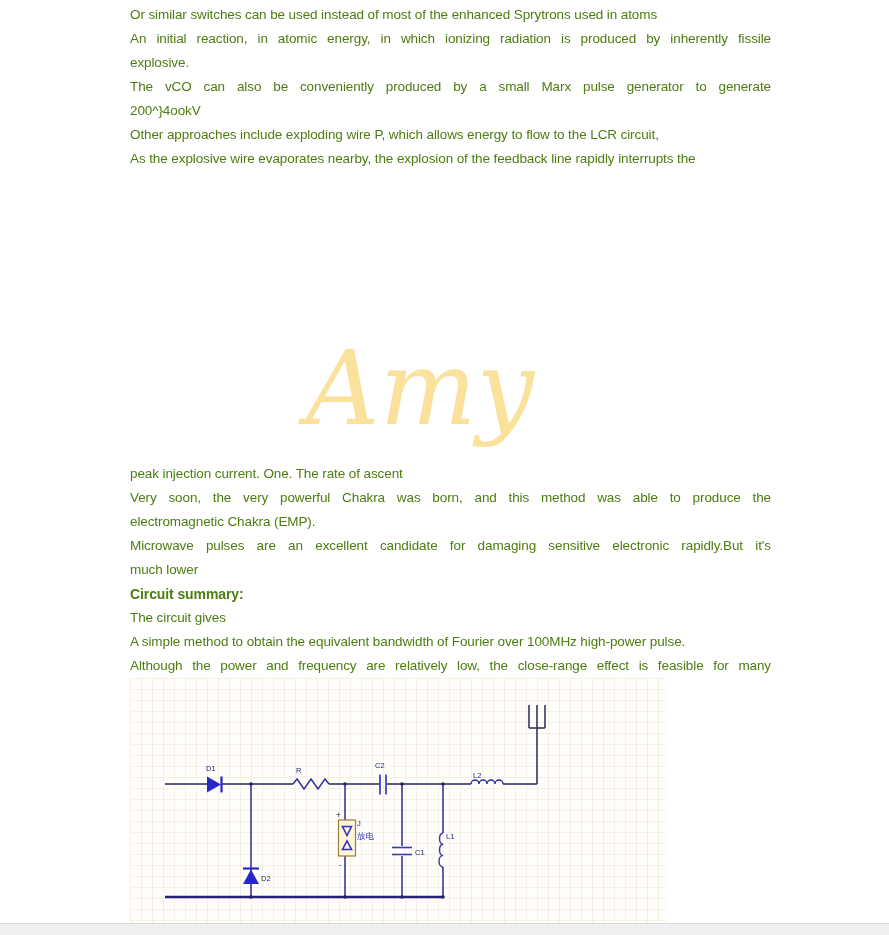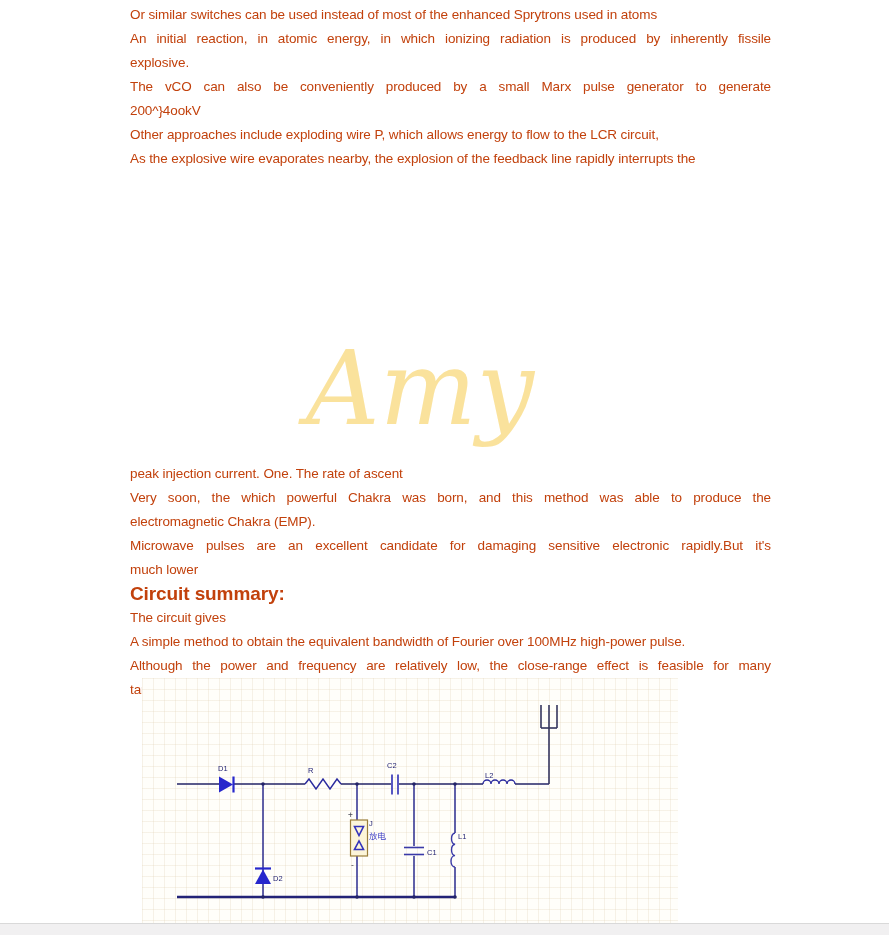--- a/index.html
+++ b/index.html
@@ -4,35 +4,35 @@
 <style>
   html,body { margin:0; padding:0; }
   body { background:#ffffff; }
   .page {
     position:relative; width:889px; height:935px;
     background:#ffffff; overflow:hidden;
     font-family:"Liberation Sans", sans-serif;
   }
   .doc-text {
     position:absolute; left:130px; width:641px;
-    font-size:13.5px; line-height:24px; color:#c2410c;
+    font-size:13.5px; line-height:24px; color:#4d7c0f;
     letter-spacing:-0.1px; z-index:2;
   }
   .tline { height:24px; white-space:nowrap; }
   .tline.just { text-align:justify; text-align-last:justify; }
-  .tline.bold { font-weight:bold; font-size:19px; }
+  .tline.bold { font-weight:bold; font-size:14px; }
   .watermark {
     position:absolute; left:306px; top:338px; z-index:1;
     font-family:"DejaVu Serif","Liberation Serif",serif;
     font-style:italic; font-size:102px; line-height:1;
     color:rgba(249,222,142,0.88);
     user-select:none;
   }
   .circuit-panel {
-    position:absolute; left:142px; top:678px; width:536px; height:245px;
+    position:absolute; left:130px; top:678px; width:536px; height:245px;
     background-color:#fffefa;
     background-image:
       linear-gradient(to right,  rgba(226,213,185,0.30) 1px, transparent 1px),
       linear-gradient(to bottom, rgba(226,213,185,0.30) 1px, transparent 1px);
     background-size:11px 11px;
     z-index:2;
   }
   .circuit-panel svg { display:block; }
   .clabel {
     font-family:"Liberation Sans", sans-serif;
@@ -57,21 +57,21 @@
       <div class="tline just">An initial reaction, in atomic energy, in which ionizing radiation is produced by inherently fissile</div>
       <div class="tline">explosive.</div>
       <div class="tline just">The vCO can also be conveniently produced by a small Marx pulse generator to generate</div>
       <div class="tline">200^}4ookV</div>
       <div class="tline">Other approaches include exploding wire P, which allows energy to flow to the LCR circuit,</div>
       <div class="tline">As the explosive wire evaporates nearby, the explosion of the feedback line rapidly interrupts the</div>
     </div>
 
   <div class="doc-text" style="top:434px;margin-top:28px;">
       <div class="tline">peak injection current. One. The rate of ascent</div>
-      <div class="tline just">Very soon, the which powerful Chakra was born, and this method was able to produce the</div>
+      <div class="tline just">Very soon, the very powerful Chakra was born, and this method was able to produce the</div>
       <div class="tline">electromagnetic Chakra (EMP).</div>
       <div class="tline just">Microwave pulses are an excellent candidate for damaging sensitive electronic rapidly.But it's</div>
       <div class="tline">much lower</div>
       <div class="tline bold">Circuit summary:</div>
       <div class="tline">The circuit gives</div>
       <div class="tline">A simple method to obtain the equivalent bandwidth of Fourier over 100MHz high-power pulse.</div>
       <div class="tline just">Although the power and frequency are relatively low, the close-range effect is feasible for many</div>
       <div class="tline">target circuits.</div>
     </div>
 

